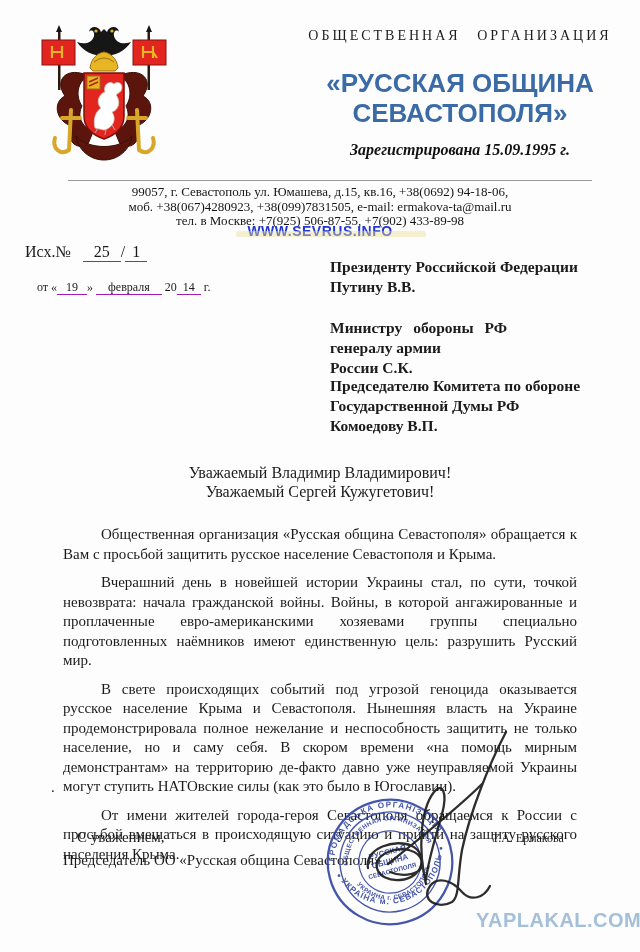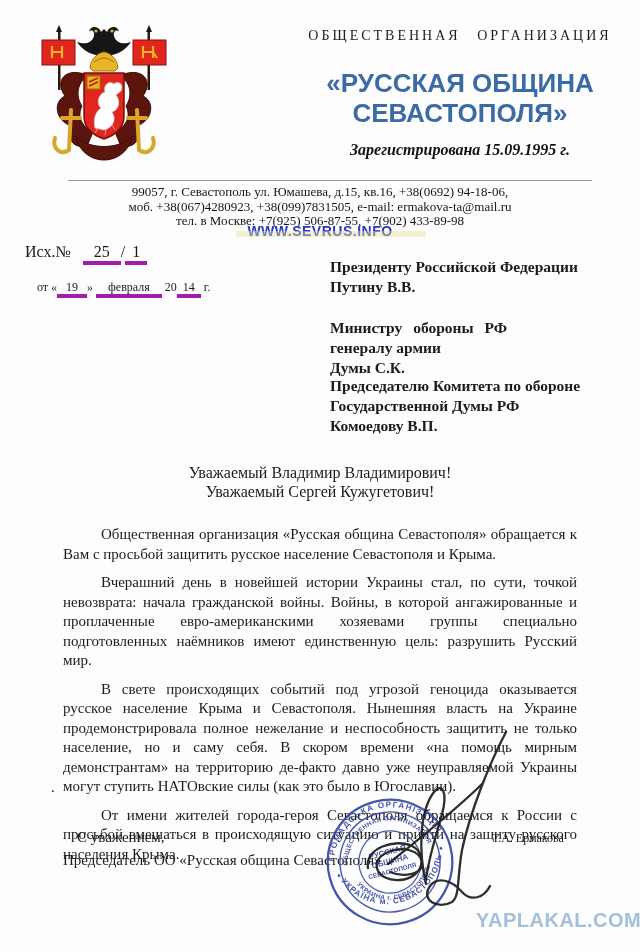--- a/index.html
+++ b/index.html
@@ -18,21 +18,21 @@
   .contacts{left:50px;top:185px;width:540px;text-align:center;font-size:13px;
             line-height:14.5px;color:#151515;}
   .website{left:50px;top:223px;width:540px;text-align:center;
            font-family:"Liberation Sans",sans-serif;font-weight:bold;
            font-size:14px;letter-spacing:.5px;color:#2336cf;}
   .faded-band{left:236px;top:231px;width:190px;height:6px;
               background:rgba(233,224,150,.45);border-radius:2px;}
   
   .outnum{left:25px;top:243px;font-size:16px;}
   .dateline{left:25px;top:280px;font-size:12px;margin-left:12px;}
-  .blank{display:inline-block;border-bottom:4px solid #a21caf;text-align:center;line-height:1.05;}
+  .blank{display:inline-block;border-bottom:1px solid #a21caf;text-align:center;line-height:1.05;}
   .b-num{padding:0 11px;}
   .b-num2{padding:0 7px;}
   .b-day{padding:0 9px;}
   .b-month{padding:0 12px;}
   .b-year{padding:0 6px;}
   
   .addr{left:330px;width:300px;font-weight:bold;font-size:15.5px;line-height:20px;}
   .addr-1{top:257px;}
   .addr-2{top:318px;}
   .addr-3{top:376px;}
@@ -131,21 +131,21 @@
     <span>от «</span><span class="blank b-day">19</span><span>»</span>&nbsp;<span class="blank b-month">февраля</span>&nbsp;<span>20</span><span class="blank b-year">14</span>&nbsp;<span>г.</span>
   </div>
 
   <div class="abs addr addr-1">
     <div>Президенту Российской Федерации</div>
     <div>Путину В.В.</div>
   </div>
   <div class="abs addr addr-2">
     <div class="wide-words">Министру обороны РФ</div>
     <div>генералу армии</div>
-    <div>Думы С.К.</div>
+    <div>России С.К.</div>
   </div>
   <div class="abs addr addr-3">
     <div>Председателю Комитета по обороне</div>
     <div>Государственной Думы РФ</div>
     <div>Комоедову В.П.</div>
   </div>
 
   <div class="abs saluts">
     <div>Уважаемый Владимир Владимирович!</div>
     <div>Уважаемый Сергей Кужугетович!</div>

